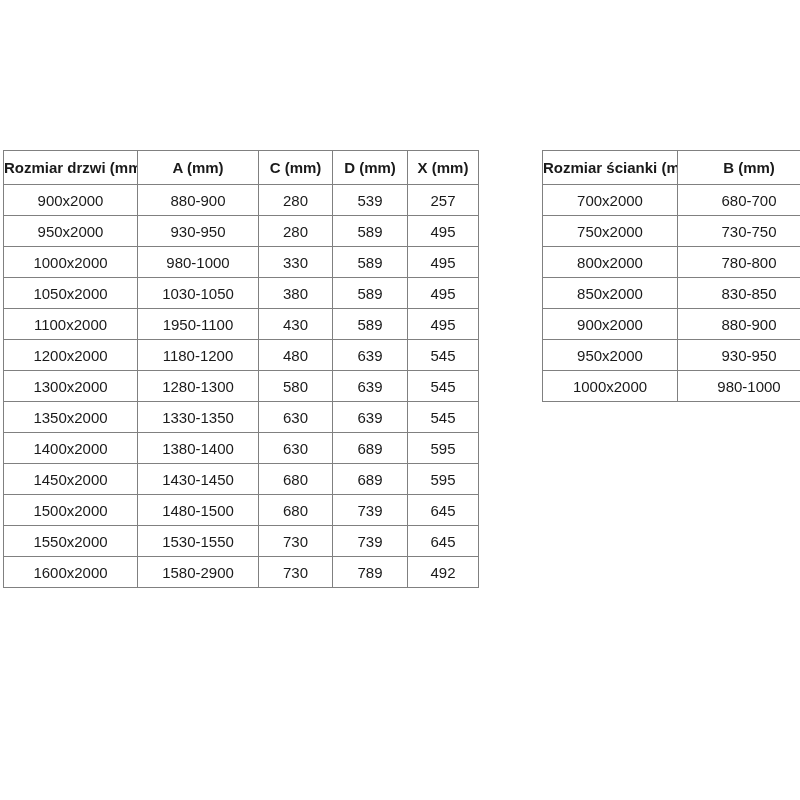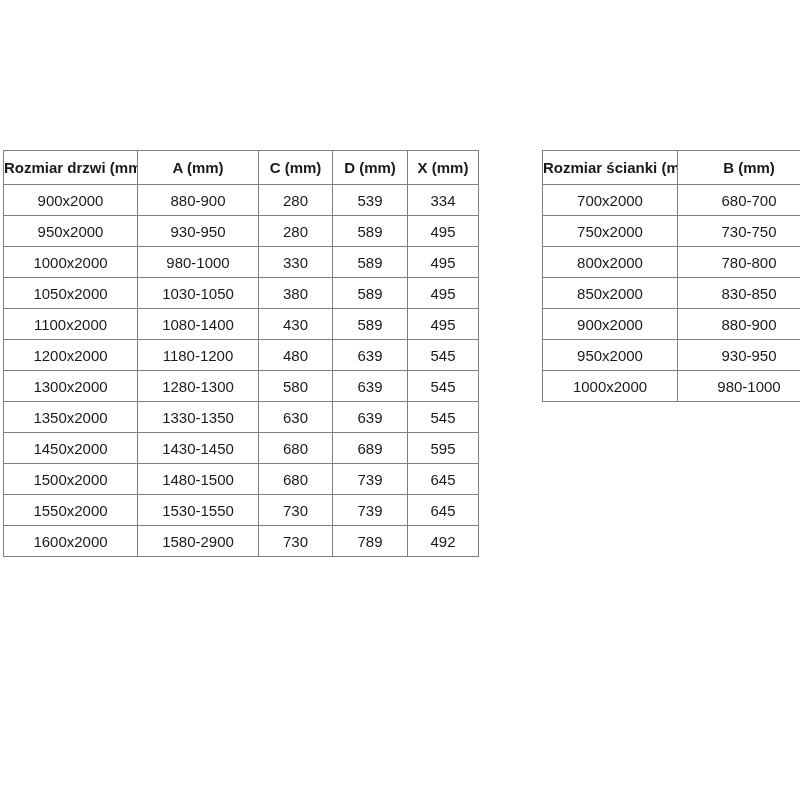--- a/index.html
+++ b/index.html
@@ -72,21 +72,21 @@
           <th>D (mm)</th>
           <th>X (mm)</th>
         </tr>
     </thead>
     <tbody>
         <tr>
           <td>900x2000</td>
           <td>880-900</td>
           <td>280</td>
           <td>539</td>
-          <td>334</td>
+          <td>257</td>
         </tr>
         <tr>
           <td>950x2000</td>
           <td>930-950</td>
           <td>280</td>
           <td>589</td>
           <td>495</td>
         </tr>
         <tr>
           <td>1000x2000</td>
@@ -97,21 +97,21 @@
         </tr>
         <tr>
           <td>1050x2000</td>
           <td>1030-1050</td>
           <td>380</td>
           <td>589</td>
           <td>495</td>
         </tr>
         <tr>
           <td>1100x2000</td>
-          <td>1080-1400</td>
+          <td>1950-1100</td>
           <td>430</td>
           <td>589</td>
           <td>495</td>
         </tr>
         <tr>
           <td>1200x2000</td>
           <td>1180-1200</td>
           <td>480</td>
           <td>639</td>
           <td>545</td>
@@ -122,20 +122,27 @@
           <td>580</td>
           <td>639</td>
           <td>545</td>
         </tr>
         <tr>
           <td>1350x2000</td>
           <td>1330-1350</td>
           <td>630</td>
           <td>639</td>
           <td>545</td>
+        </tr>
+        <tr>
+          <td>1400x2000</td>
+          <td>1380-1400</td>
+          <td>630</td>
+          <td>689</td>
+          <td>595</td>
         </tr>
         <tr>
           <td>1450x2000</td>
           <td>1430-1450</td>
           <td>680</td>
           <td>689</td>
           <td>595</td>
         </tr>
         <tr>
           <td>1500x2000</td>

